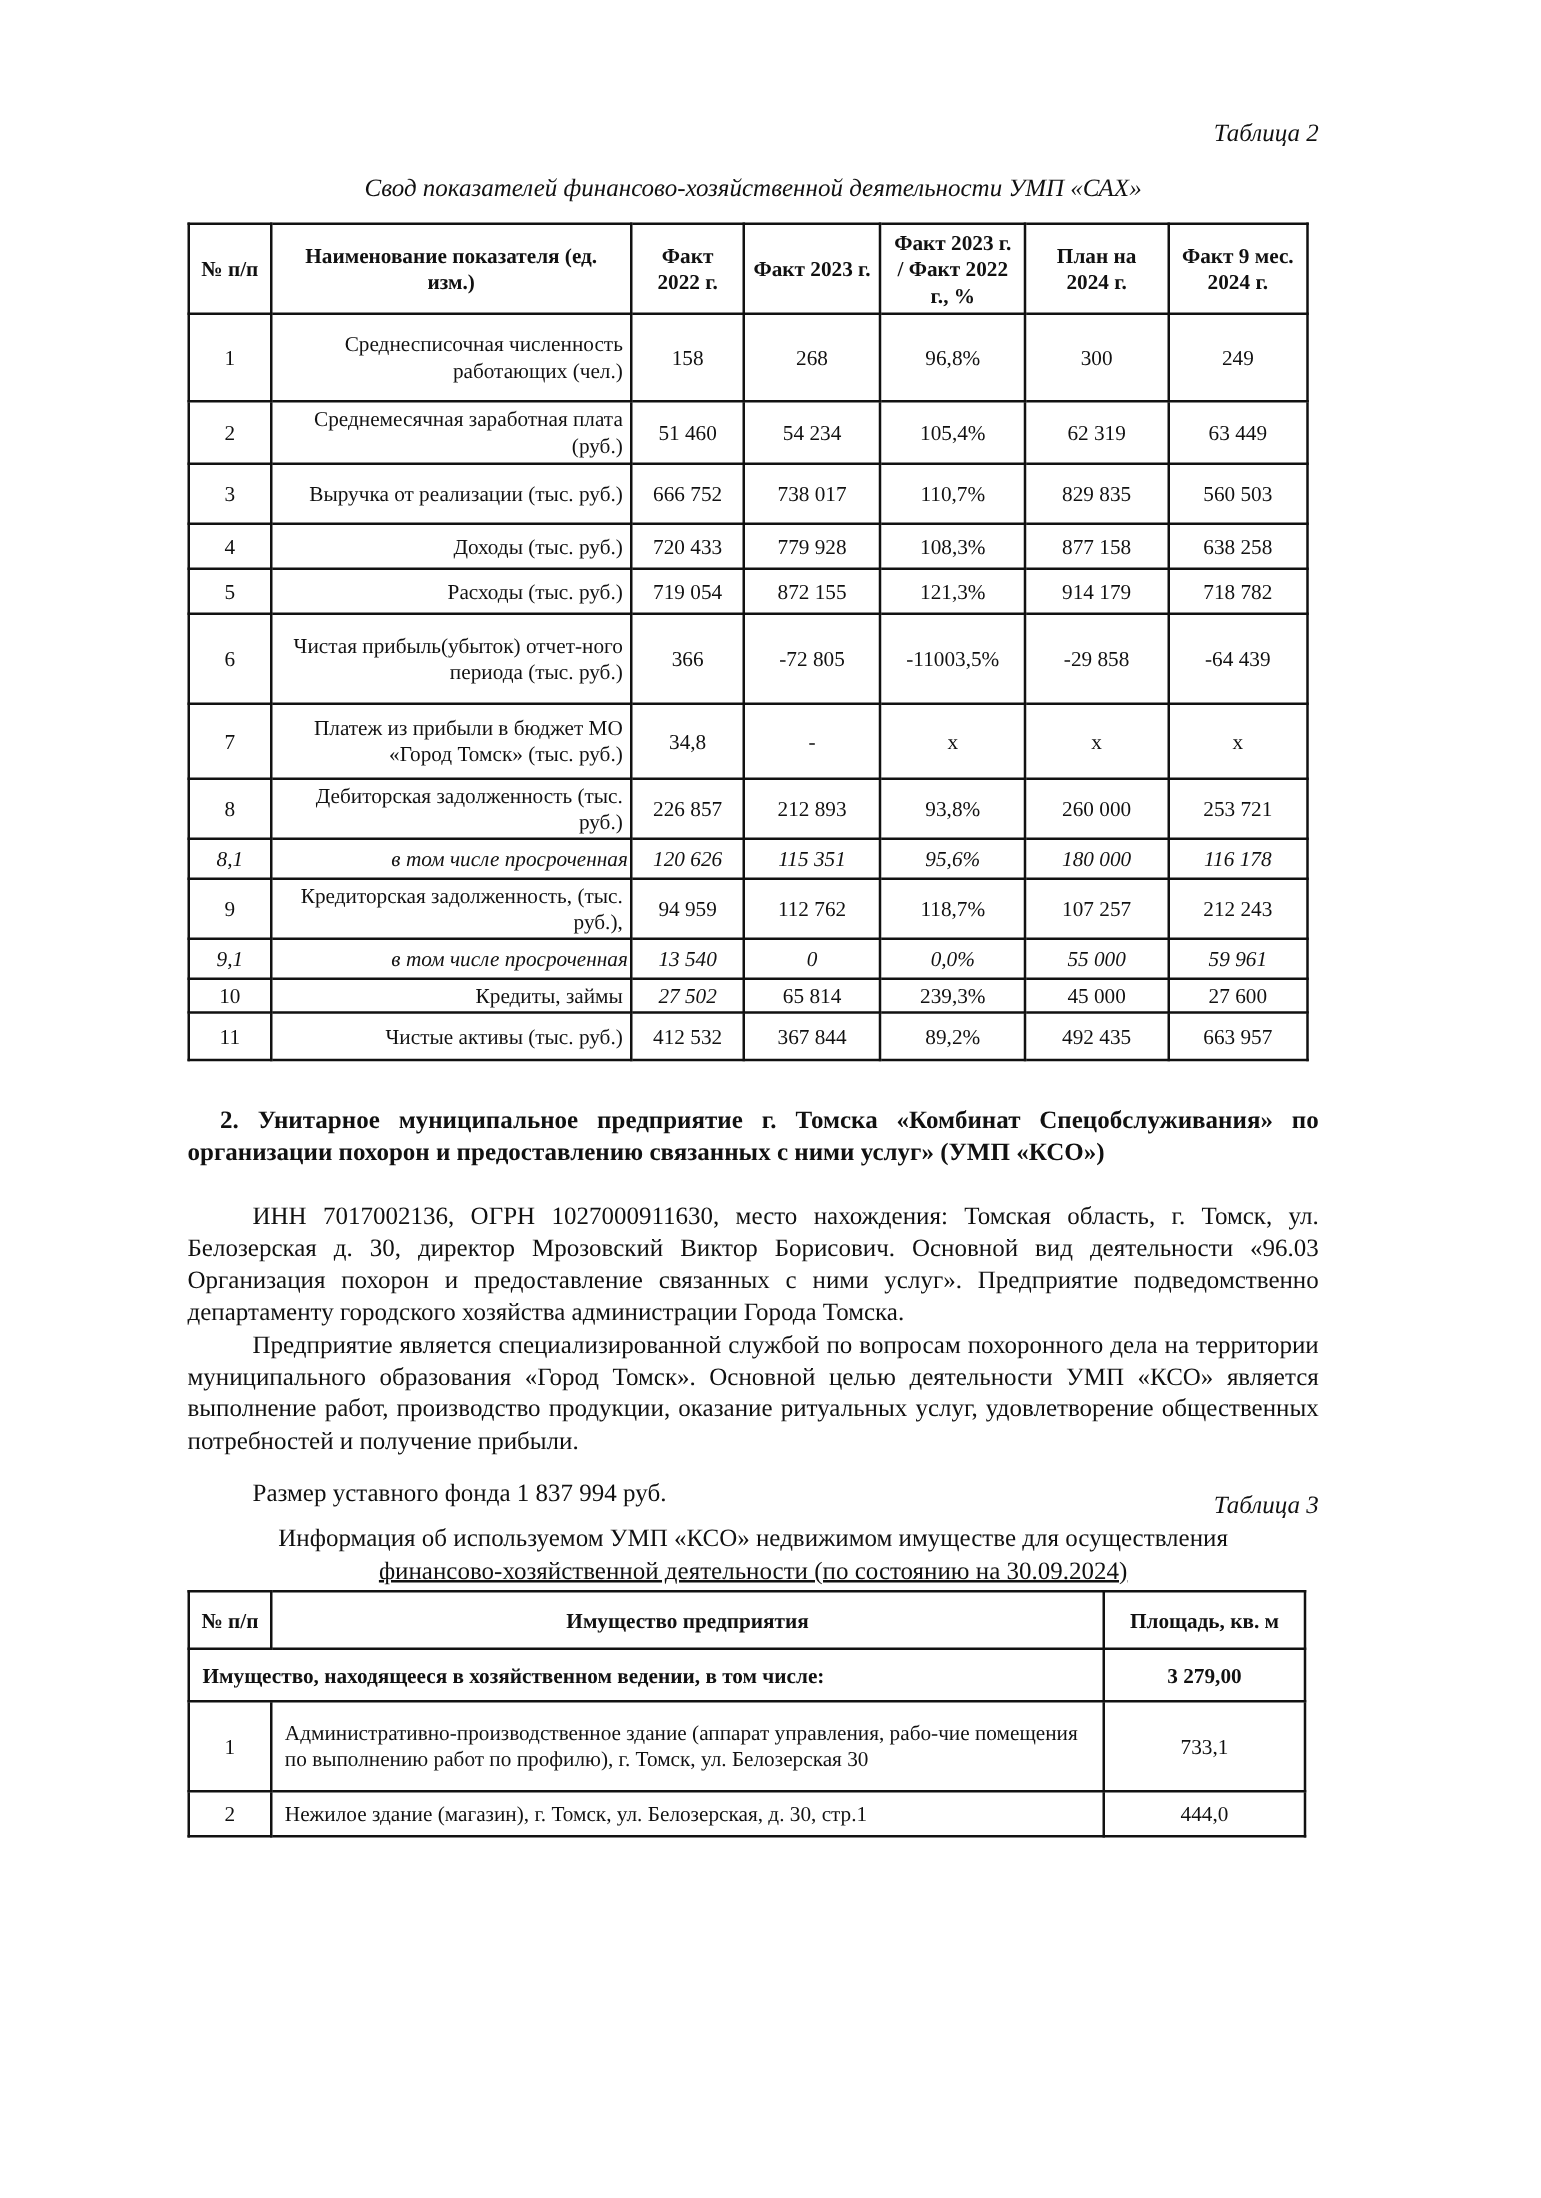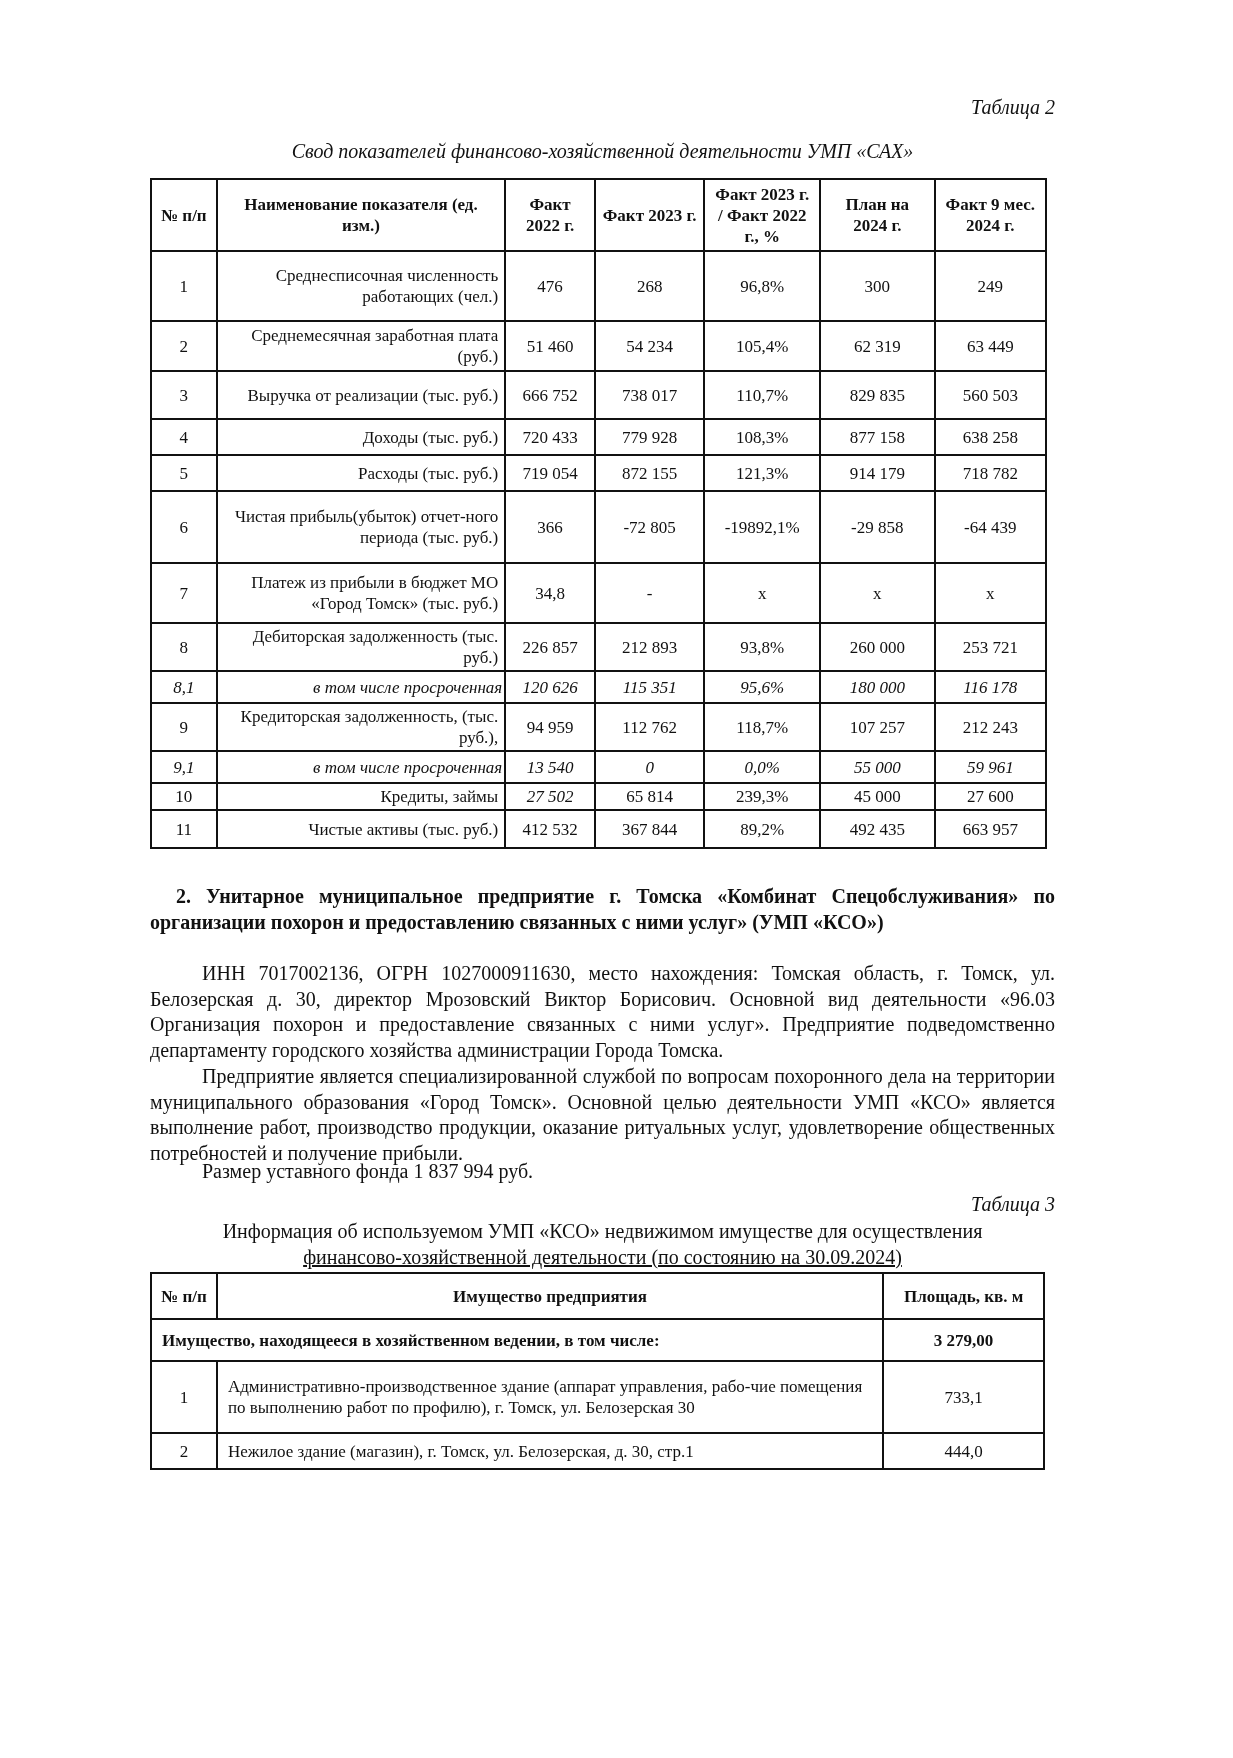--- a/index.html
+++ b/index.html
@@ -55,21 +55,21 @@
         <th>Факт 2023 г.</th>
         <th>Факт 2023 г. / Факт 2022 г., %</th>
         <th>План на 2024 г.</th>
         <th>Факт 9 мес. 2024 г.</th>
       </tr>
     </thead>
     <tbody>
       <tr style="height:70px">
         <td class="num">1</td>
         <td class="name">Среднесписочная численность работающих (чел.)</td>
-        <td class="val">476</td>
+        <td class="val">158</td>
         <td class="val">268</td>
         <td class="val">96,8%</td>
         <td class="val">300</td>
         <td class="val">249</td>
       </tr>
       <tr style="height:50px">
         <td class="num">2</td>
         <td class="name">Среднемесячная заработная плата (руб.)</td>
         <td class="val">51 460</td>
         <td class="val">54 234</td>
@@ -102,21 +102,21 @@
         <td class="val">872 155</td>
         <td class="val">121,3%</td>
         <td class="val">914 179</td>
         <td class="val">718 782</td>
       </tr>
       <tr style="height:72px">
         <td class="num">6</td>
         <td class="name">Чистая прибыль(убыток) отчет-ного периода (тыс. руб.)</td>
         <td class="val">366</td>
         <td class="val">-72 805</td>
-        <td class="val">-19892,1%</td>
+        <td class="val">-11003,5%</td>
         <td class="val">-29 858</td>
         <td class="val">-64 439</td>
       </tr>
       <tr style="height:60px">
         <td class="num">7</td>
         <td class="name">Платеж из прибыли в бюджет МО «Город Томск» (тыс. руб.)</td>
         <td class="val">34,8</td>
         <td class="val">-</td>
         <td class="val">x</td>
         <td class="val">x</td>
@@ -175,21 +175,21 @@
         <td class="val">89,2%</td>
         <td class="val">492 435</td>
         <td class="val">663 957</td>
       </tr>
     </tbody>
   </table>
 
   <div class="para heading indent" style="top:884px; text-indent:26px;">2. Унитарное муниципальное предприятие г. Томска «Комбинат Спецобслуживания» по организации похорон и предоставлению связанных с ними услуг» (УМП «КСО»)</div>
   <div class="para indent" style="top:961px;">ИНН 7017002136, ОГРН 1027000911630, место нахождения: Томская область, г. Томск, ул. Белозерская д. 30, директор Мрозовский Виктор Борисович. Основной вид деятельности «96.03 Организация похорон и предоставление связанных с ними услуг». Предприятие подведомственно департаменту городского хозяйства администрации Города Томска.</div>
   <div class="para indent" style="top:1064px;">Предприятие является специализированной службой по вопросам похоронного дела на территории муниципального образования «Город Томск». Основной целью деятельности УМП «КСО» является выполнение работ, производство продукции, оказание ритуальных услуг, удовлетворение общественных потребностей и получение прибыли.</div>
-  <div class="para indent" style="top:1159px;">Размер уставного фонда 1 837 994 руб.</div>
+  <div class="para indent" style="top:1183px;">Размер уставного фонда 1 837 994 руб.</div>
 
   <div class="table-caption" style="top:1193px;">Таблица 3</div>
   <div class="table-title" style="top:1220px;">Информация об используемом УМП «КСО» недвижимом имуществе для осуществления</div>
   <div class="table-title underline" style="top:1246px;">финансово-хозяйственной деятельности (по состоянию на 30.09.2024)</div>
 
   <table class="t3" style="top:1272px;">
     <colgroup>
         <col style="width:66px">
         <col style="width:668px">
         <col style="width:161px">

